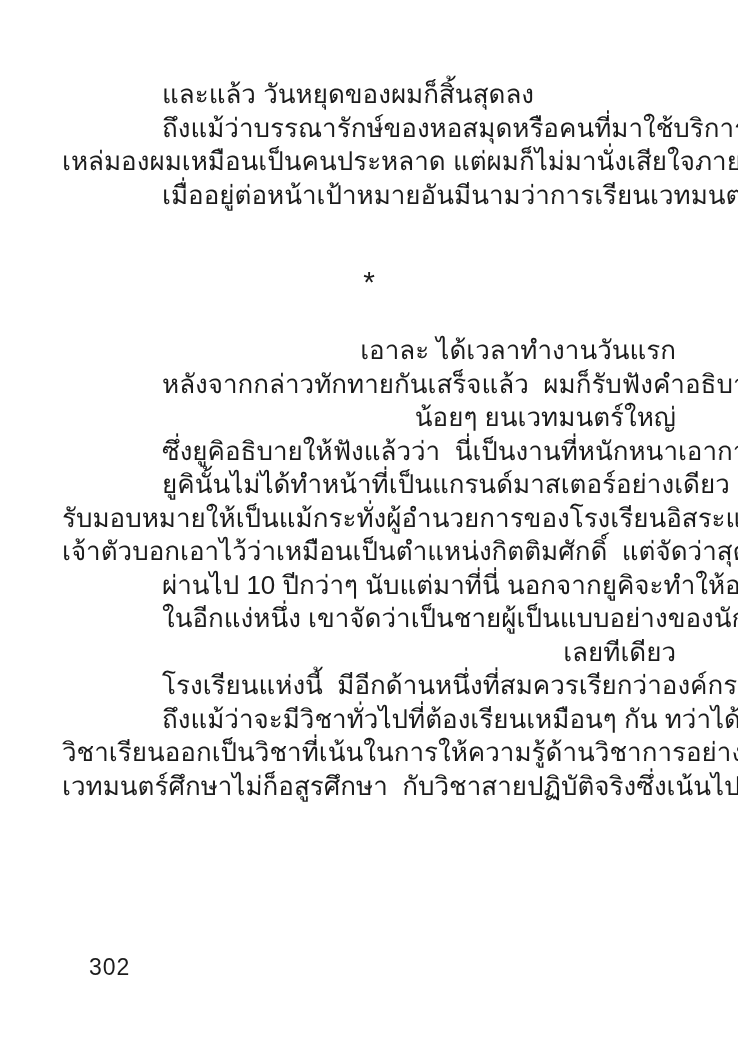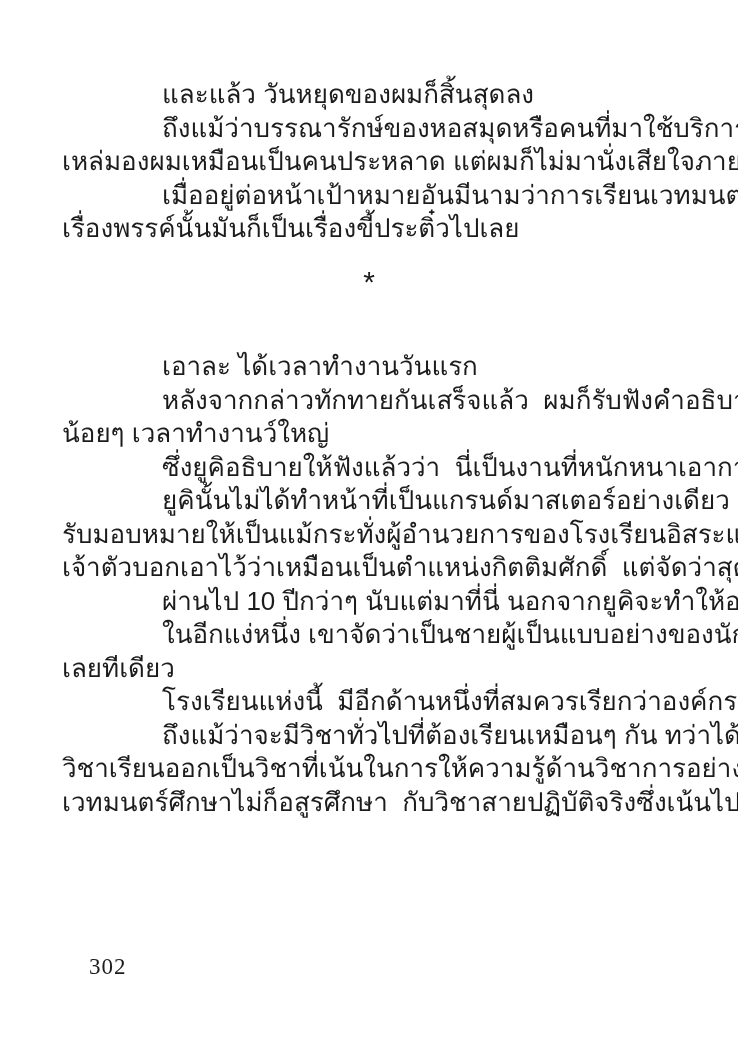--- a/index.html
+++ b/index.html
@@ -23,21 +23,21 @@
     width: 614px;
   }
   .section {
     position: absolute;
     left: 0;
     width: 614px;
     font-size: 26px;
     line-height: 33.5px;
   }
   #section-1 { top: 78px; }
-  #section-2 { top: 350px; }
+  #section-2 { top: 334px; text-align: right; }
   .line {
     white-space: pre;
     height: 33.5px;
   }
   .line.indent {
     padding-left: 100px;
   }
   .separator {
     position: absolute;
     left: 0;
@@ -46,44 +46,43 @@
     text-align: center;
     font-size: 30px;
     line-height: 40px;
     height: 40px;
     color: #1c1c1c;
   }
   .page-number {
     position: absolute;
     left: 89px;
     top: 953px;
-    font-family: Liberation Serif, serif;
+    font-family: Liberation Sans, sans-serif;
     font-size: 23px;
     line-height: 28px;
     color: #1c1c1c;
     letter-spacing: 1px;
   }
 </style>
 </head>
 <body>
 
 <div class="page">
   <main class="text-block">
     <section class="section" id="section-1">
         <div class="line indent">และแล้ว วันหยุดของผมก็สิ้นสุดลง</div>
         <div class="line indent">ถึงแม้ว่าบรรณารักษ์ของหอสมุดหรือคนที่มาใช้บริการจะชอบ</div>
         <div class="line">เหล่มองผมเหมือนเป็นคนประหลาด แต่ผมก็ไม่มานั่งเสียใจภายหลังหรอก</div>
         <div class="line indent">เมื่ออยู่ต่อหน้าเป้าหมายอันมีนามว่าการเรียนเวทมนตร์แล้ว</div>
-        <div class="line">เรื่องพรรค์นั้นมันก็เป็นเรื่องขี้ประติ๋วไปเลย</div>
       </section>
     <div class="separator">*</div>
     <section class="section" id="section-2">
         <div class="line indent">เอาละ ได้เวลาทำงานวันแรก</div>
         <div class="line indent">หลังจากกล่าวทักทายกันเสร็จแล้ว  ผมก็รับฟังคำอธิบายเล็กๆ</div>
-        <div class="line">น้อยๆ เวลาทำงานว์ใหญ่</div>
+        <div class="line">น้อยๆ ยนเวทมนตร์ใหญ่</div>
         <div class="line indent">ซึ่งยูคิอธิบายให้ฟังแล้วว่า  นี่เป็นงานที่หนักหนาเอาการ</div>
         <div class="line indent">ยูคินั้นไม่ได้ทำหน้าที่เป็นแกรนด์มาสเตอร์อย่างเดียว  แต่ยังได้</div>
         <div class="line">รับมอบหมายให้เป็นแม้กระทั่งผู้อำนวยการของโรงเรียนอิสระแห่งนี้ด้วย</div>
         <div class="line">เจ้าตัวบอกเอาไว้ว่าเหมือนเป็นตำแหน่งกิตติมศักดิ์  แต่จัดว่าสุดยอด</div>
         <div class="line indent">ผ่านไป 10 ปีกว่าๆ นับแต่มาที่นี่ นอกจากยูคิจะทำให้องค์กร</div>
         <div class="line indent">ในอีกแง่หนึ่ง เขาจัดว่าเป็นชายผู้เป็นแบบอย่างของนักผจญภัย</div>
         <div class="line">เลยทีเดียว</div>
         <div class="line indent">โรงเรียนแห่งนี้  มีอีกด้านหนึ่งที่สมควรเรียกว่าองค์กรบ่มเพาะ</div>
         <div class="line indent">ถึงแม้ว่าจะมีวิชาทั่วไปที่ต้องเรียนเหมือนๆ กัน ทว่าได้มีการแบ่ง</div>
         <div class="line">วิชาเรียนออกเป็นวิชาที่เน้นในการให้ความรู้ด้านวิชาการอย่างเช่น  วิชา</div>

